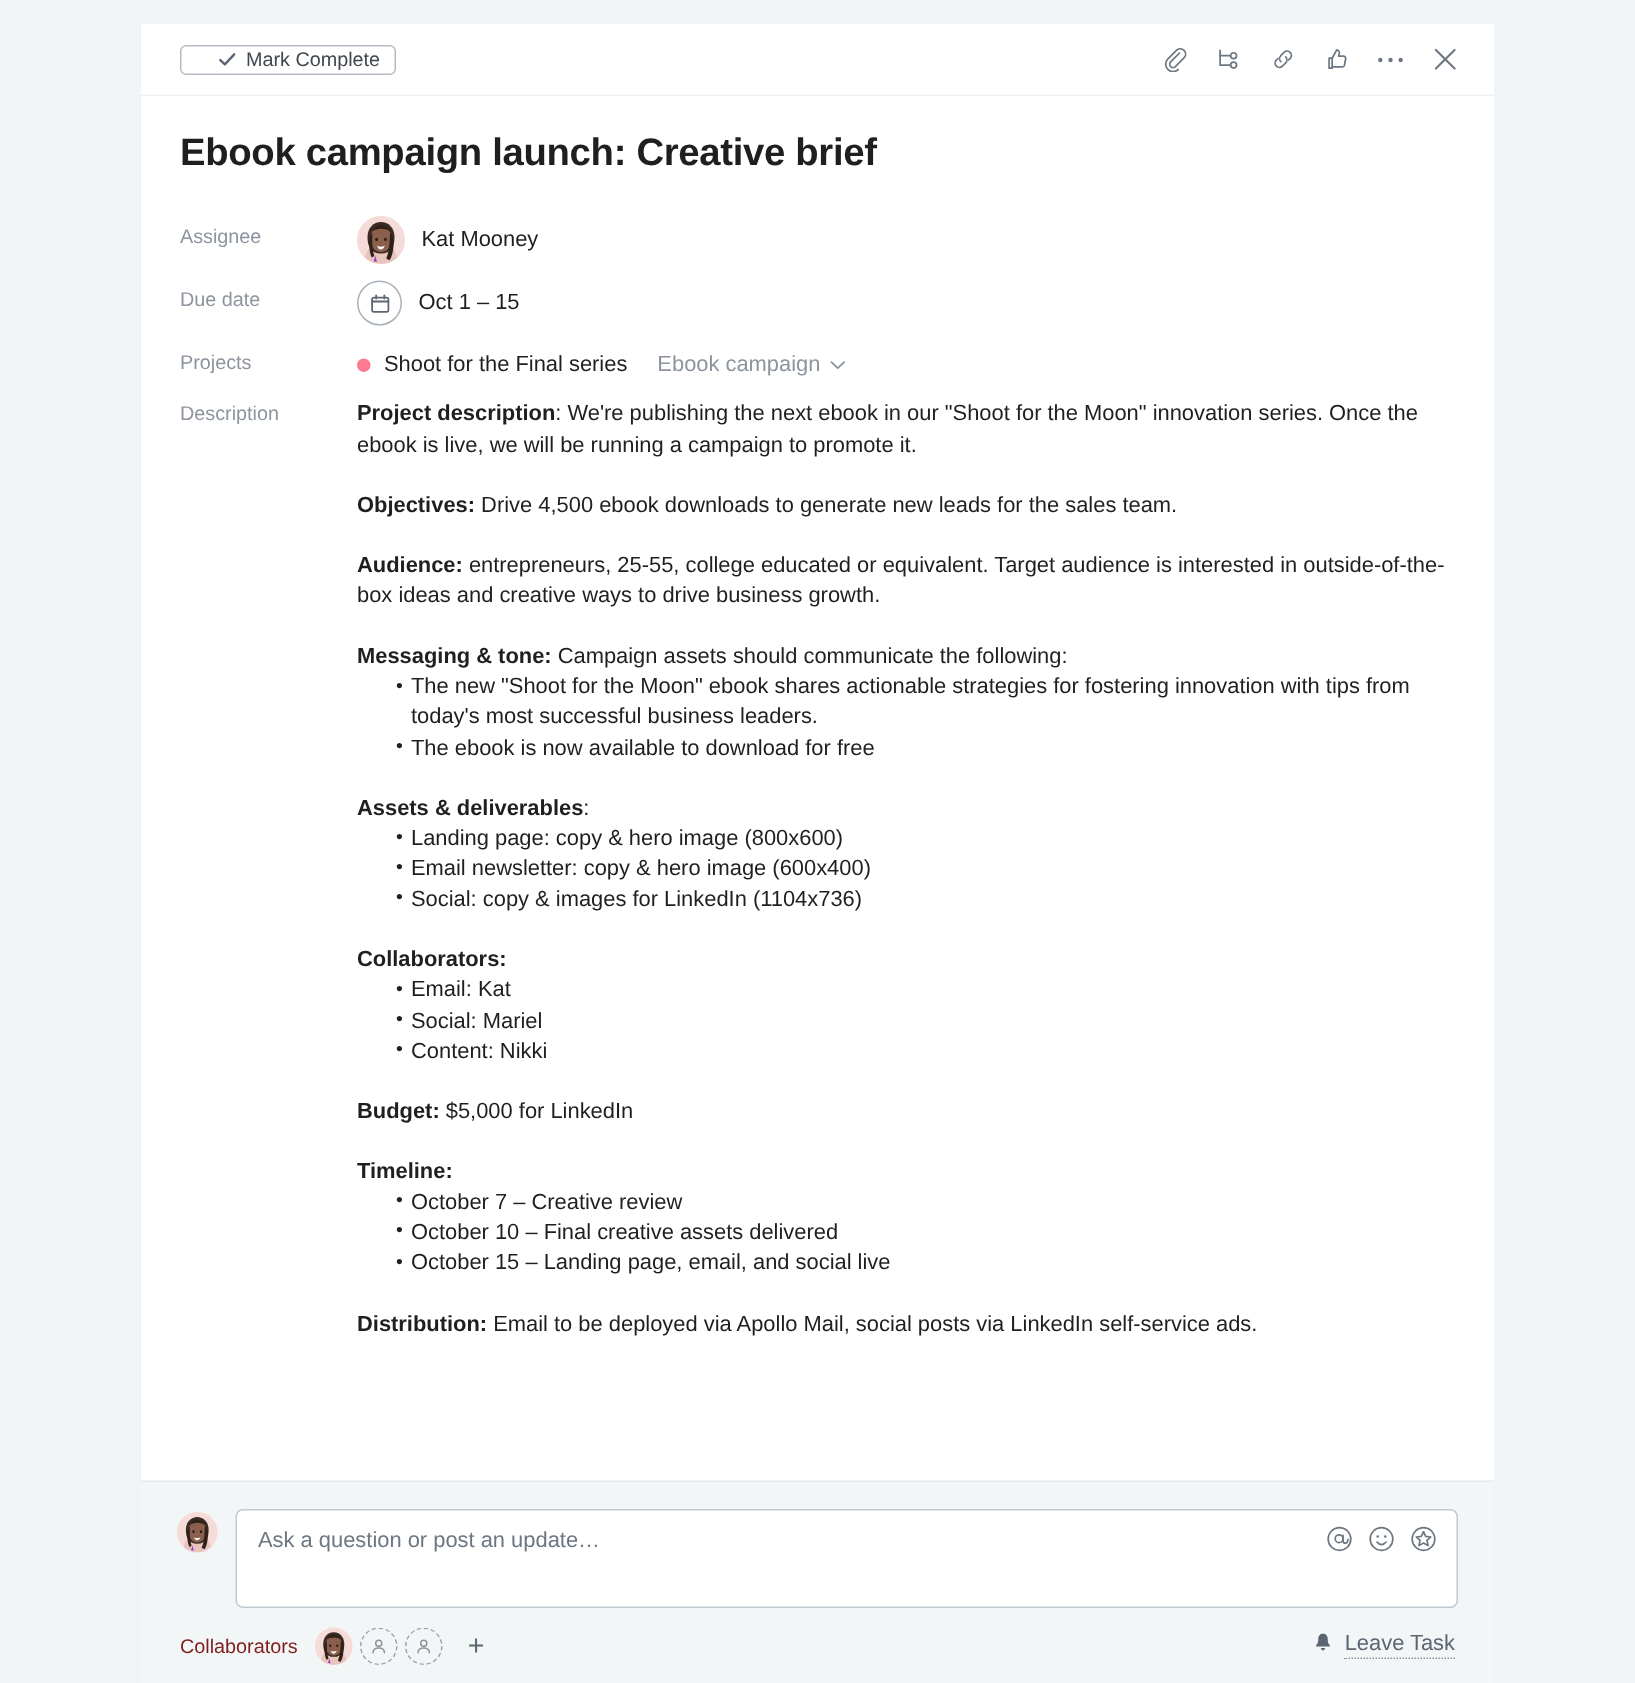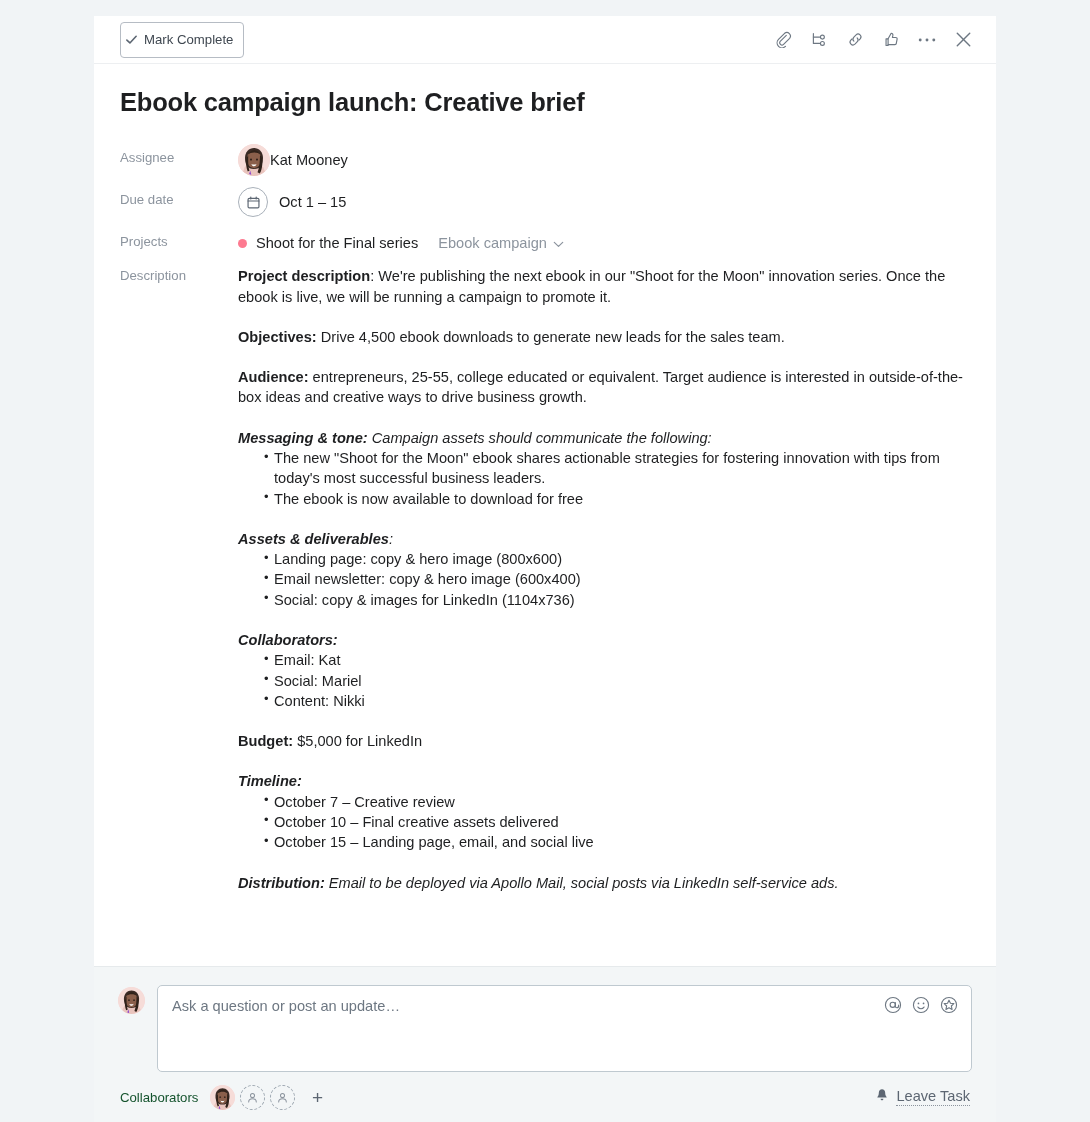--- a/index.html
+++ b/index.html
@@ -31,22 +31,22 @@
     flex: 0 0 48px;
     border-bottom: 1px solid #edeff1;
     display: flex;
     align-items: center;
     padding: 0 22px 0 26px;
   }
   .mark-complete {
     display: inline-flex;
     align-items: center;
     gap: 6px;
-    height: 36px;
-    padding: 0 10px 0 4px;
+    height: 20px;
+    padding: 0 10px 0 24px;
     border: 1px solid #b6bcc4;
     border-radius: 4px;
     background: #fff;
     color: #3f4750;
     font-size: 13.2px;
     cursor: pointer;
     white-space: nowrap;
   }
   .mark-complete .chk { display:block; width:13px; height:13px; }
   .header-spacer { flex: 1 1 auto; }
@@ -78,21 +78,21 @@
   .field-label {
     flex: 0 0 118px;
     font-size: 13.2px;
     color: #8c949e;
     padding-top: 6px;
     line-height: 1.3;
   }
   .field-value { flex: 1 1 auto; min-width: 0; }
 
   
-  .assignee-row { display: flex; align-items: center; height: 34px; }
+  .assignee-row { display: flex; align-items: center; gap: 11px; height: 34px; }
   .avatar {
     width: 32px; height: 32px; border-radius: 50%;
     overflow: hidden; flex: 0 0 32px;
     background: #f5d9d9; position: relative;
   }
   .avatar svg { display:block; width:100%; height:100%; }
   .person-name { font-size: 14.6px; color: #1e1f21; }
 
   
   .due-row { display: flex; align-items: center; gap: 11px; height: 34px; }
@@ -116,21 +116,21 @@
     display: inline-flex; align-items: center; gap: 6px; cursor: pointer;
   }
 
   
   .desc-row { display: flex; align-items: flex-start; margin-top: 9px; }
   .desc-label {
     flex: 0 0 118px; font-size: 13.2px; color: #8c949e; padding-top: 2px;
   }
   .desc-body { flex: 1 1 auto; min-width: 0; font-size: 14.6px; color: #1e1f21; line-height: 1.39; }
   .desc-body p { margin: 0 0 20px 0; }
-  .desc-body p.tight { margin-bottom: 0; font-style: italic; }
+  .desc-body p.tight { margin-bottom: 0; }
   .desc-body b { font-weight: bold; }
   .desc-body ul { margin: 0 0 20px 0; padding: 0; list-style: none; }
   .desc-body ul.last { margin-bottom: 20px; }
   .desc-body li {
     position: relative; padding-left: 36px; line-height: 1.39;
   }
   .desc-body li:before {
     content: "\2022";
     position: absolute; left: 26px; top: -0.5px;
     font-size: 13px; color: #1e1f21; line-height: 1.45;
@@ -140,21 +140,21 @@
   .card-footer {
     flex: 0 0 auto;
     background: #f3f6f7;
     border-top: 1px solid #e6eaec;
     padding: 18px 24px 0 24px;
   }
   .composer-row { display: flex; align-items: flex-start; gap: 12px; }
   .composer-box {
     position: relative;
     flex: 1 1 auto;
-    height: 87px;
+    height: 66px;
     background: #fff;
     border: 1.3px solid #bfc9d0;
     border-radius: 5px;
     padding: 11px 14px;
   }
   .composer-placeholder {
     font-size: 14.6px;
     color: #6d7782;
     line-height: 1.3;
   }
@@ -162,21 +162,21 @@
     position: absolute; right: 13px; top: 10px;
     display: flex; align-items: center; gap: 10px;
   }
   .tool-icon { width: 18px; height: 18px; color: #6d7782; cursor: pointer; }
   .tool-icon svg { display: block; }
 
   .collab-row {
     display: flex; align-items: center;
     height: 50px; padding: 0 2px;
   }
-  .collab-label { font-size: 13.2px; color: #14532d; margin-right: 12px; }
+  .collab-label { font-size: 13.2px; color: #7f1d1d; margin-right: 12px; }
   .collab-avatar {
     width: 25px; height: 25px; border-radius: 50%;
     overflow: hidden; background: #f5d9d9; flex: 0 0 25px; margin-right: 5px;
   }
   .collab-avatar svg { display:block; width:100%; height:100%; }
   .collab-empty {
     width: 25px; height: 25px; border-radius: 50%;
     border: 1.4px dashed #9aa4ae;
     display: flex; align-items: center; justify-content: center;
     flex: 0 0 25px; margin-right: 5px; color: #8c949e; cursor: pointer;

